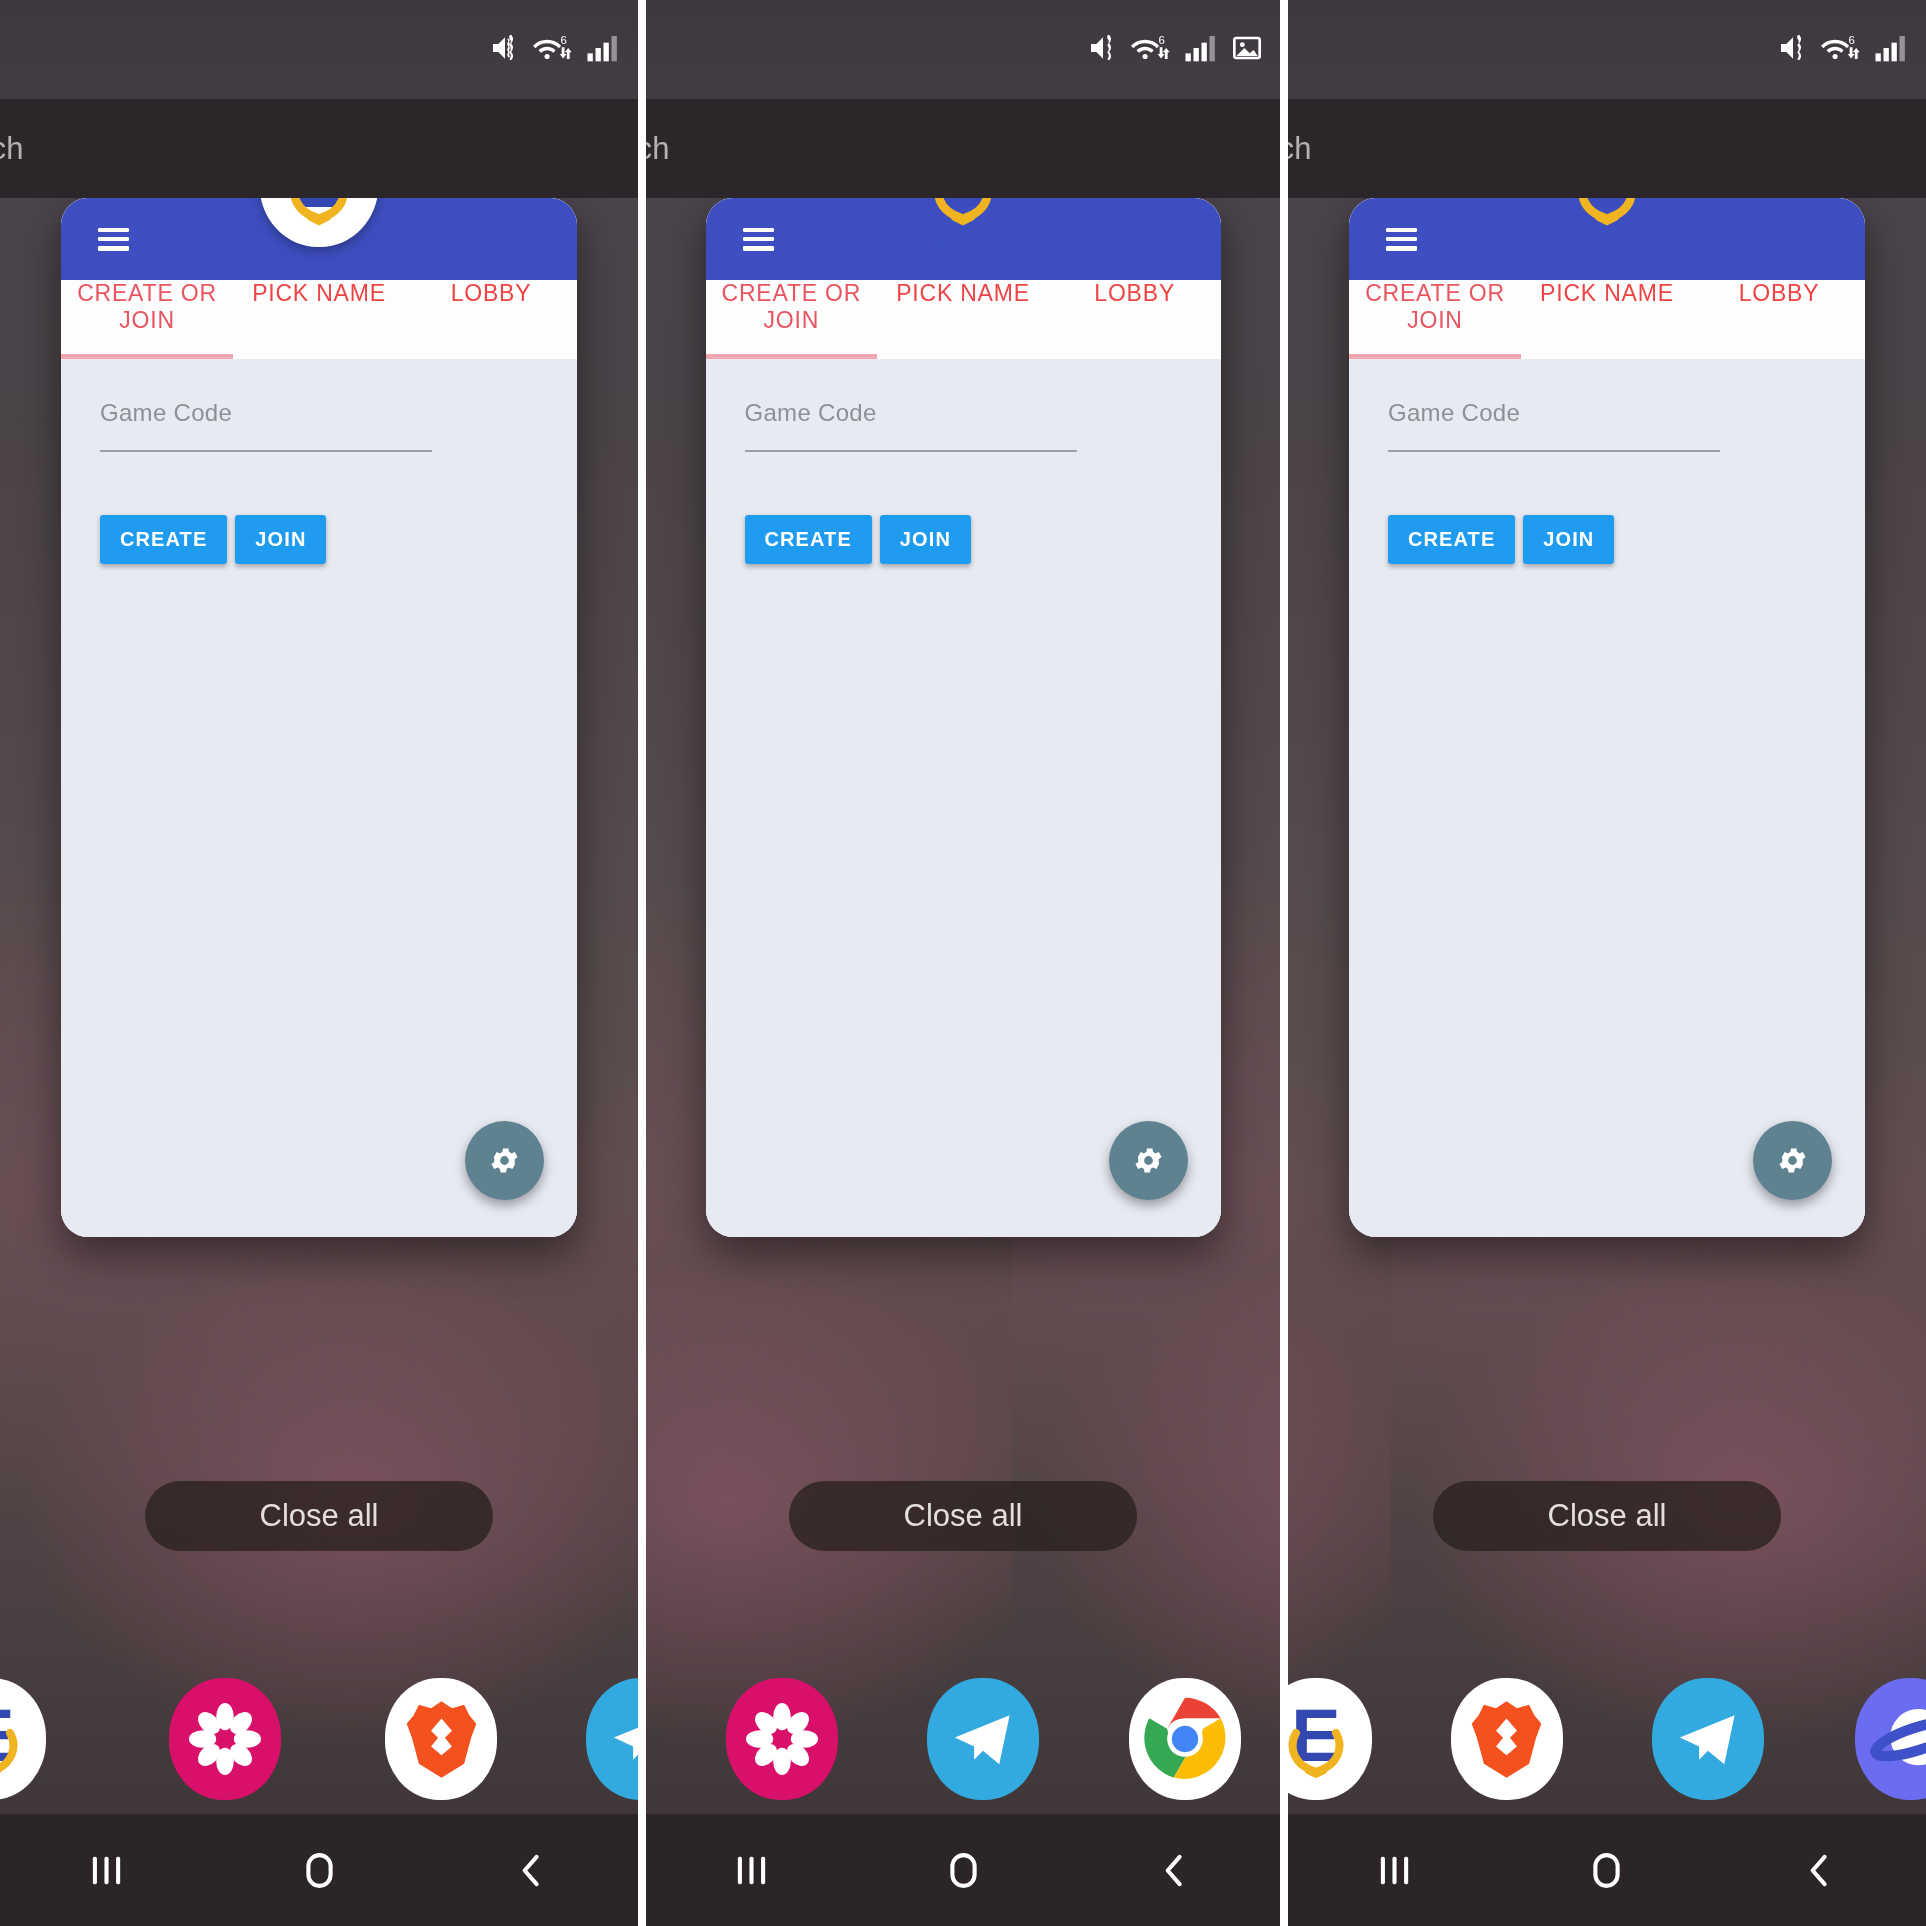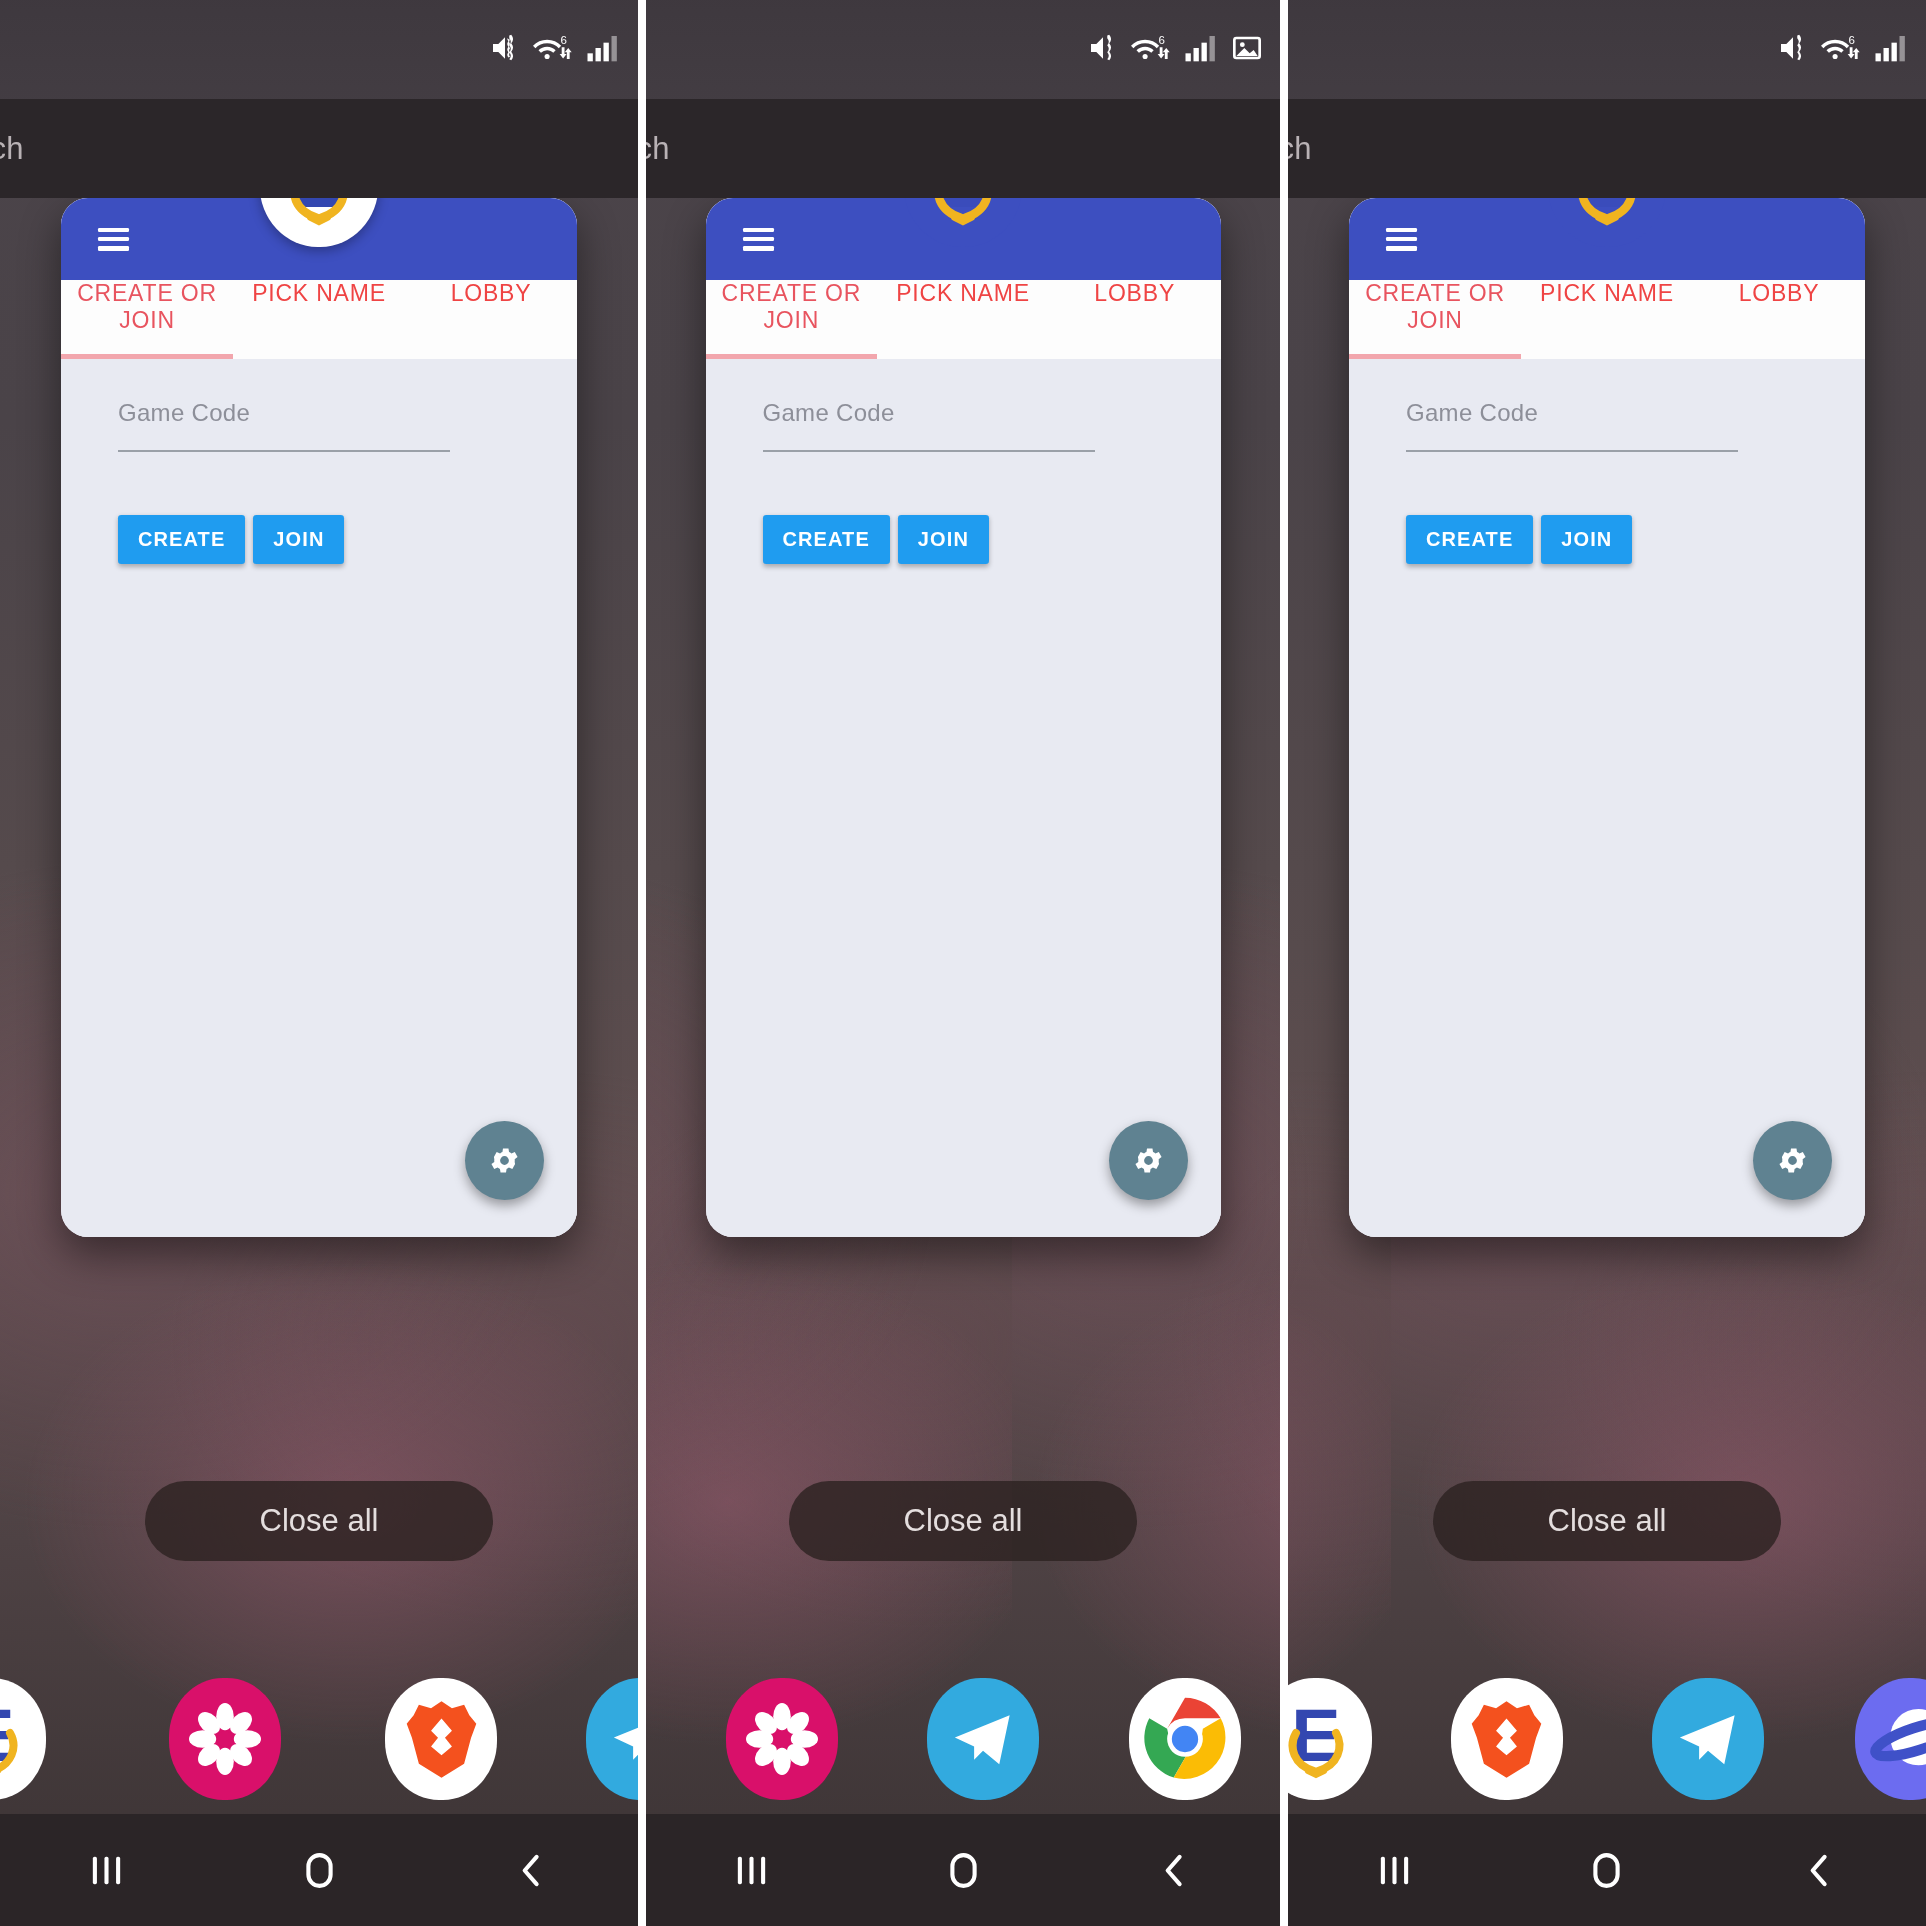--- a/index.html
+++ b/index.html
@@ -128,21 +128,21 @@
     color:#ef4444;
     user-select:none;
   }
   .tab.active{ color:#e8545f; }
   .tabline{
     position:absolute; bottom:0; left:0; width:33.33%;
     height:5.4px; background:#f2a6ad;
   }
 
   .content{
-    flex:1 1 auto; position:relative; background:#e8eaf2; padding:0 39px;margin-left:18px;
+    flex:1 1 auto; position:relative; background:#e8eaf2; padding:0 39px;
   }
   .field{
     margin-top:40px;
   }
   .field .lbl{
     font-size:24px; color:#8d8f99; letter-spacing:0.3px;
   }
   .field .rule{
     margin-top:23px; height:2px; background:#9aa0a8; width:332px;
   }
@@ -160,21 +160,21 @@
     background:#5f8291;
     display:flex; align-items:center; justify-content:center;
     box-shadow:0 5.4px 12px rgba(0,0,0,.35);
     cursor:pointer;
   }
 
   
   .closeall{
     position:absolute; left:50%; transform:translateX(-50%);
     top:1481px;
-    width:348px; height:80px;
+    width:348px; height:70px;
     border-radius:40px;
     background:rgba(44,34,32,.80);
     color:#e4dede; font-size:31px;
     display:flex; align-items:center; justify-content:center;
     z-index:5; cursor:pointer;
   }
 
   
   .dock{
     position:absolute; left:0; right:0; top:1642px; height:194px;

